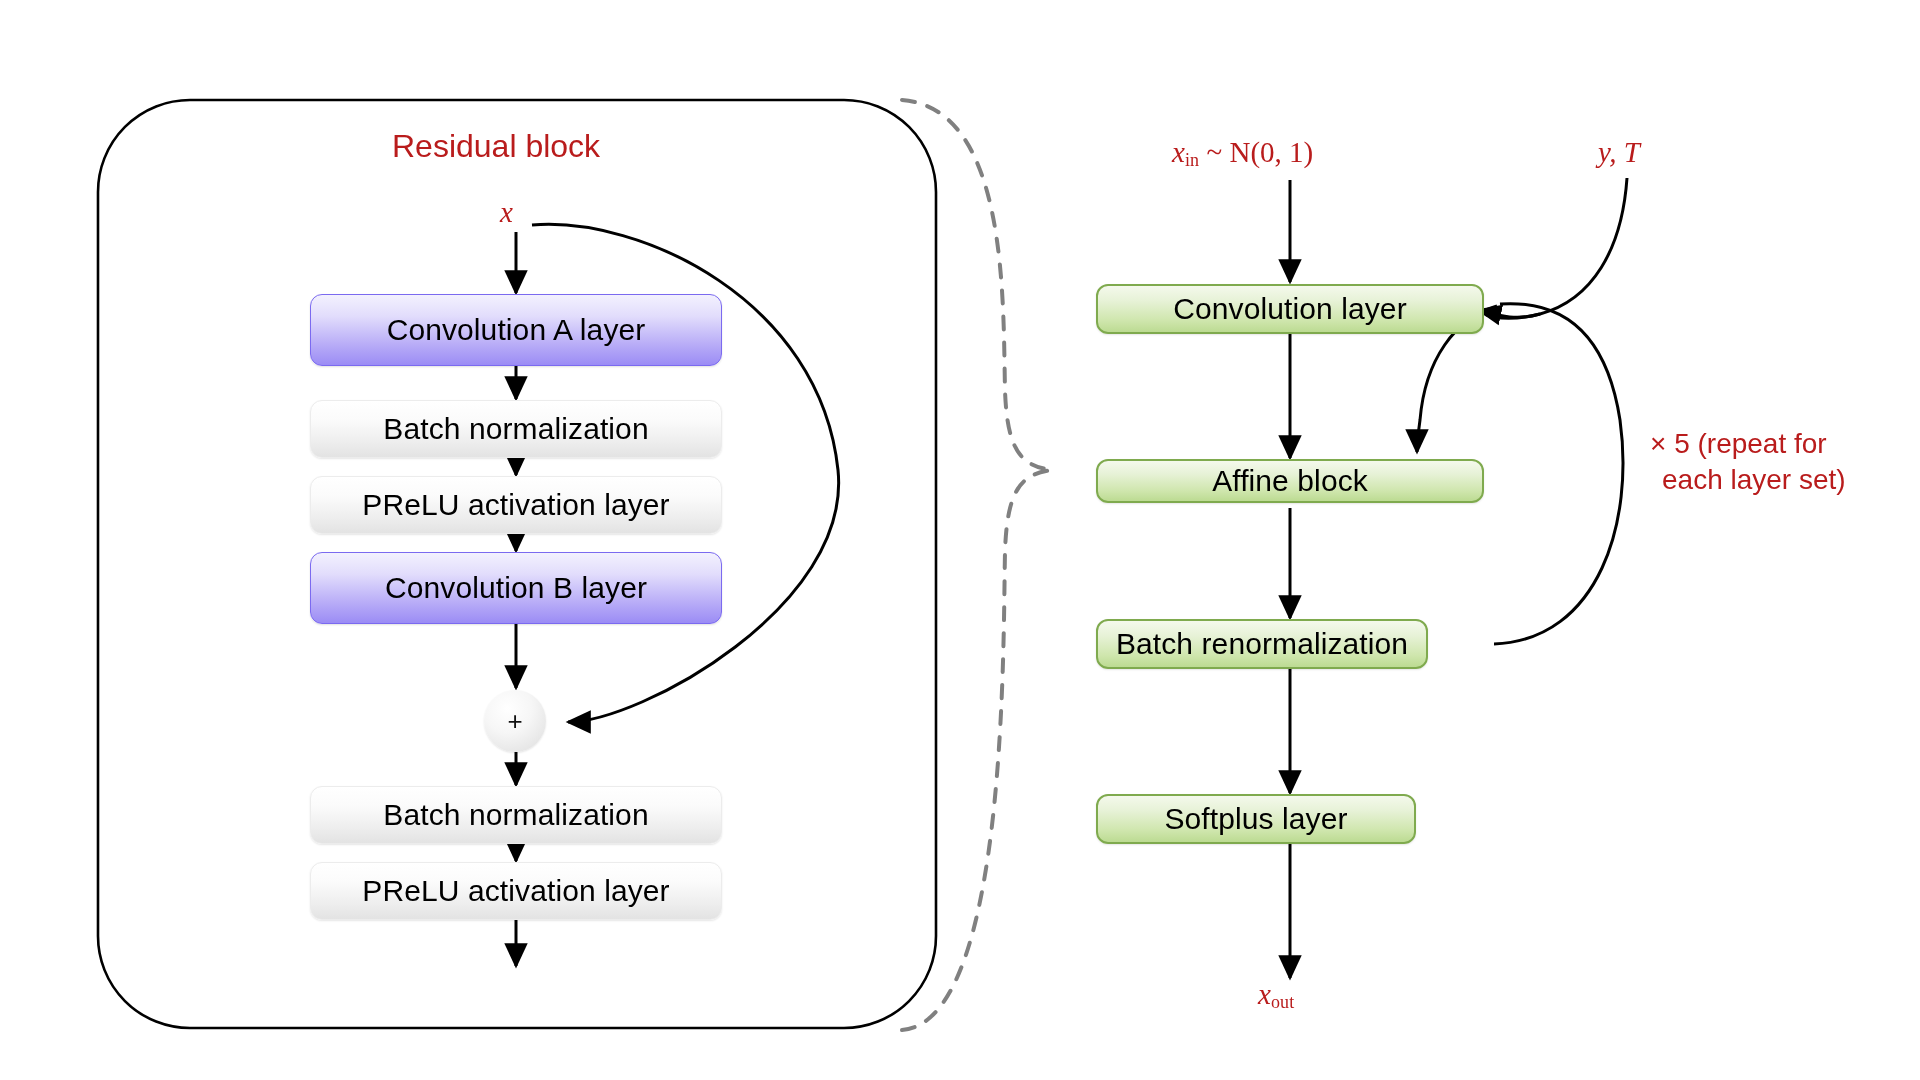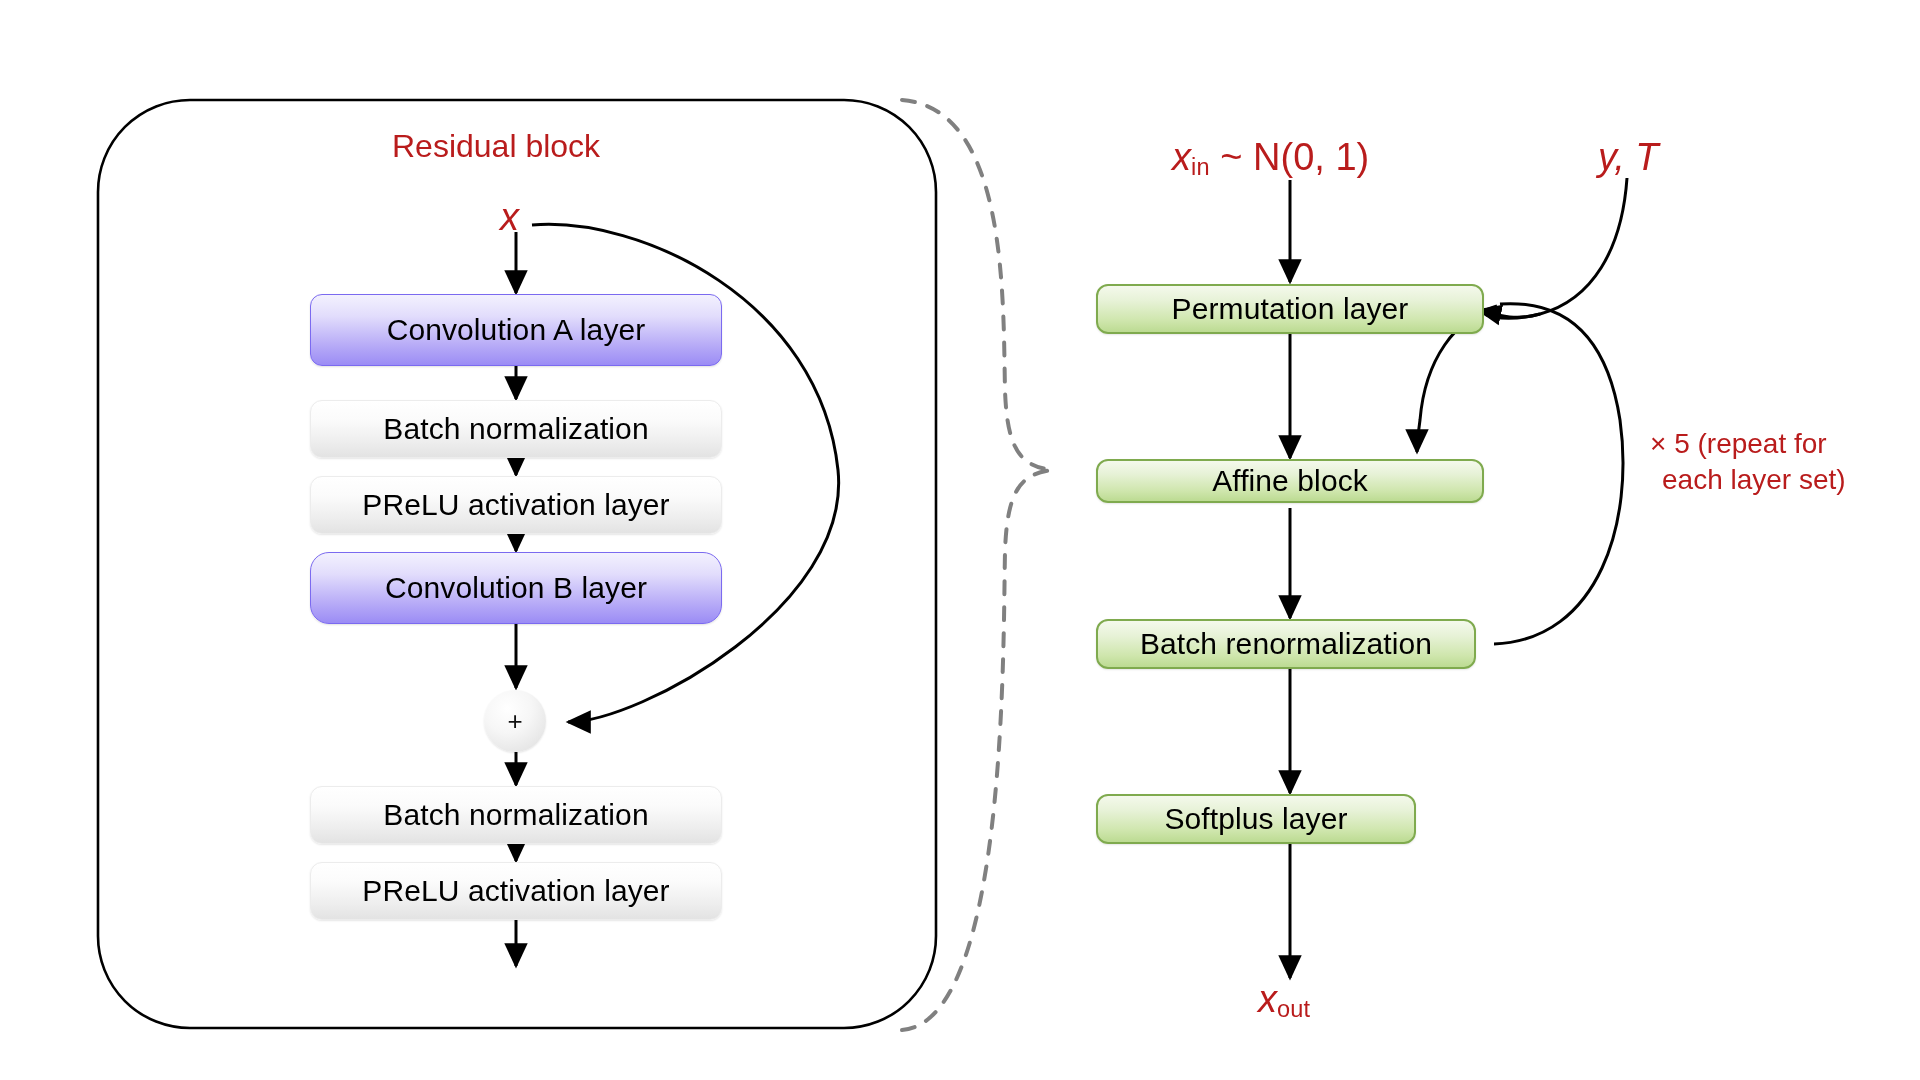--- a/index.html
+++ b/index.html
@@ -76,23 +76,23 @@
   
   .label {
     position: absolute;
     color: #b91c1c;
     white-space: nowrap;
   }
   .label.title {
     font-size: 32px;
   }
   .label.math {
-    font-family: Liberation Sans, sans-serif;
+    font-family: Liberation Serif, serif;
     font-style: italic;
-    font-size: 38px;
+    font-size: 29px;
   }
   .label.math .up {
     font-style: normal;
   }
   .label.math .sub {
     font-style: normal;
     font-size: 0.62em;
     vertical-align: -0.22em;
     letter-spacing: 0.2px;
   }
@@ -151,37 +151,37 @@
   <div class="label title" style="left:392px; top:128px;">Residual block</div>
 
   <div class="label math" style="left:500px; top:196px;">x</div>
 
   <div class="node purple" style="left:310px; top:294px; width:412px; height:72px;">Convolution A layer</div>
 
   <div class="node gray" style="left:310px; top:400px; width:412px; height:58px;">Batch normalization</div>
 
   <div class="node gray" style="left:310px; top:476px; width:412px; height:58px;">PReLU activation layer</div>
 
-  <div class="node purple" style="left:310px; top:552px; width:412px; height:72px;border-radius:19px;">Convolution B layer</div>
+  <div class="node purple" style="left:310px; top:552px; width:412px; height:72px;">Convolution B layer</div>
 
   <div class="plus-node" style="left:484px; top:690px; width:62px; height:62px;">+</div>
 
   <div class="node gray" style="left:310px; top:786px; width:412px; height:58px;">Batch normalization</div>
 
   <div class="node gray" style="left:310px; top:862px; width:412px; height:58px;">PReLU activation layer</div>
 
   <div class="label math" style="left:1172px; top:136px;"><span>x</span><span class="sub">in</span><span class="up"> ~ N(0, 1)</span></div>
 
   <div class="label math" style="left:1598px; top:136px;">y, T</div>
 
-  <div class="node green" style="left:1096px; top:284px; width:388px; height:50px;">Permutation layer</div>
+  <div class="node green" style="left:1096px; top:284px; width:388px; height:50px;">Convolution layer</div>
 
   <div class="node green" style="left:1096px; top:459px; width:388px; height:44px;">Affine block</div>
 
-  <div class="node green" style="left:1096px; top:619px; width:380px; height:50px;">Batch renormalization</div>
+  <div class="node green" style="left:1096px; top:619px; width:332px; height:50px;">Batch renormalization</div>
 
   <div class="node green" style="left:1096px; top:794px; width:320px; height:50px;">Softplus layer</div>
 
   <div class="label math" style="left:1258px; top:978px;"><span>x</span><span class="sub">out</span></div>
 
   <div class="label repeat" style="left:1650px; top:426px; width:250px;">
     <div>× 5 (repeat for</div>
     <div style="padding-left:12px;">each layer set)</div>
   </div>
 

